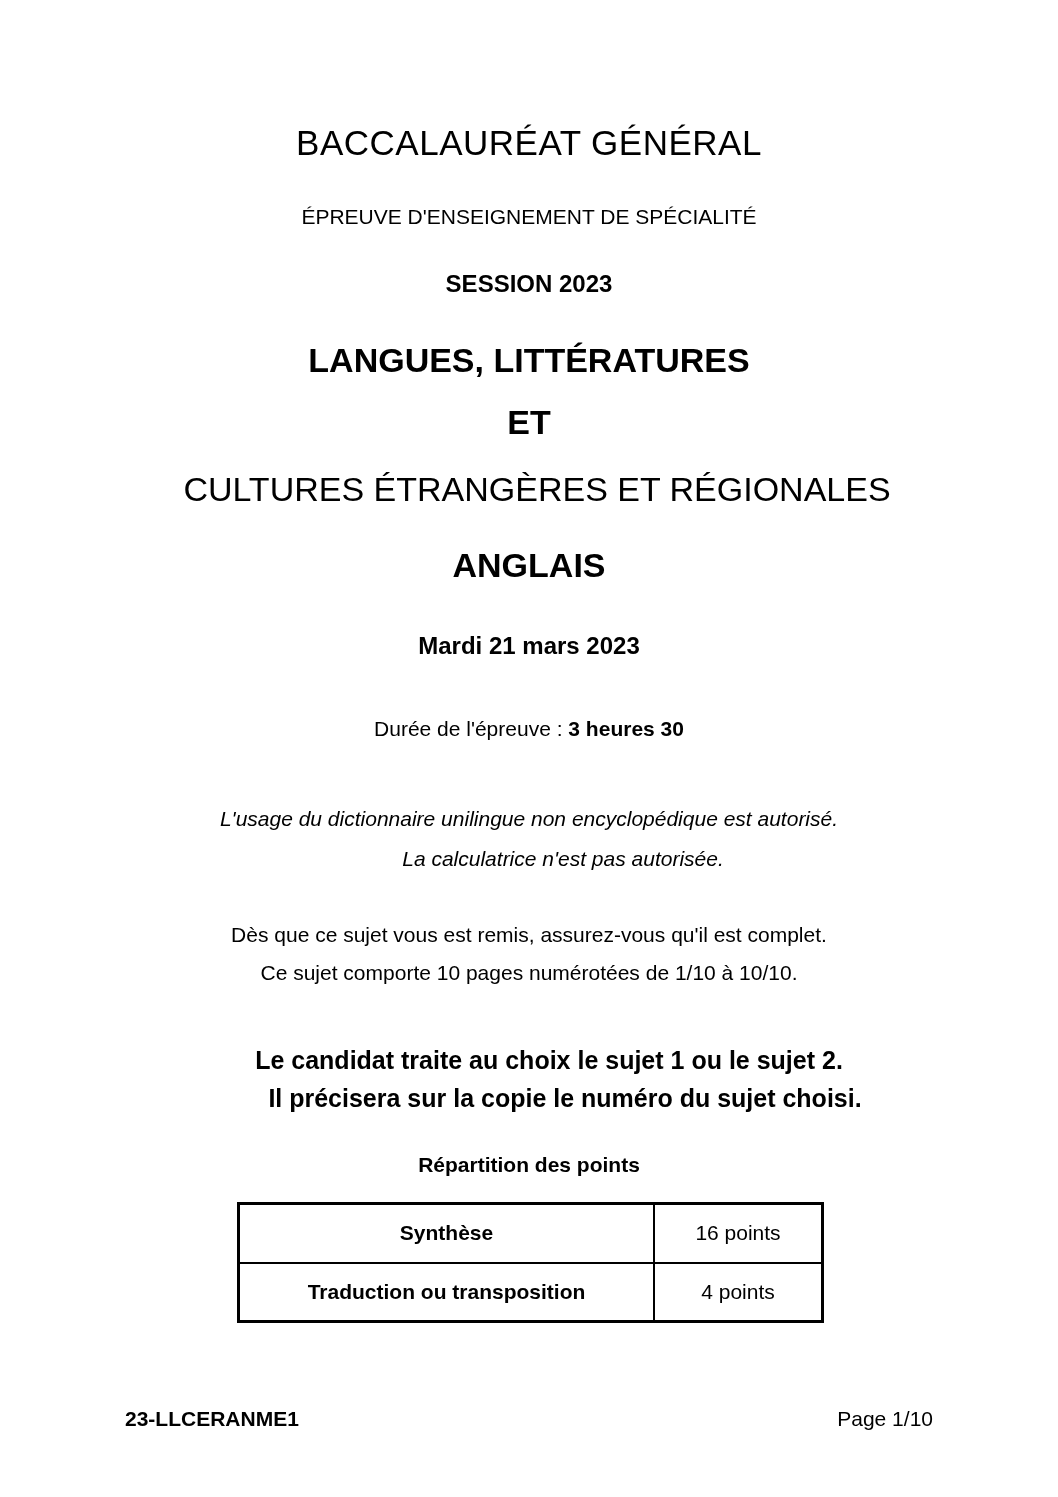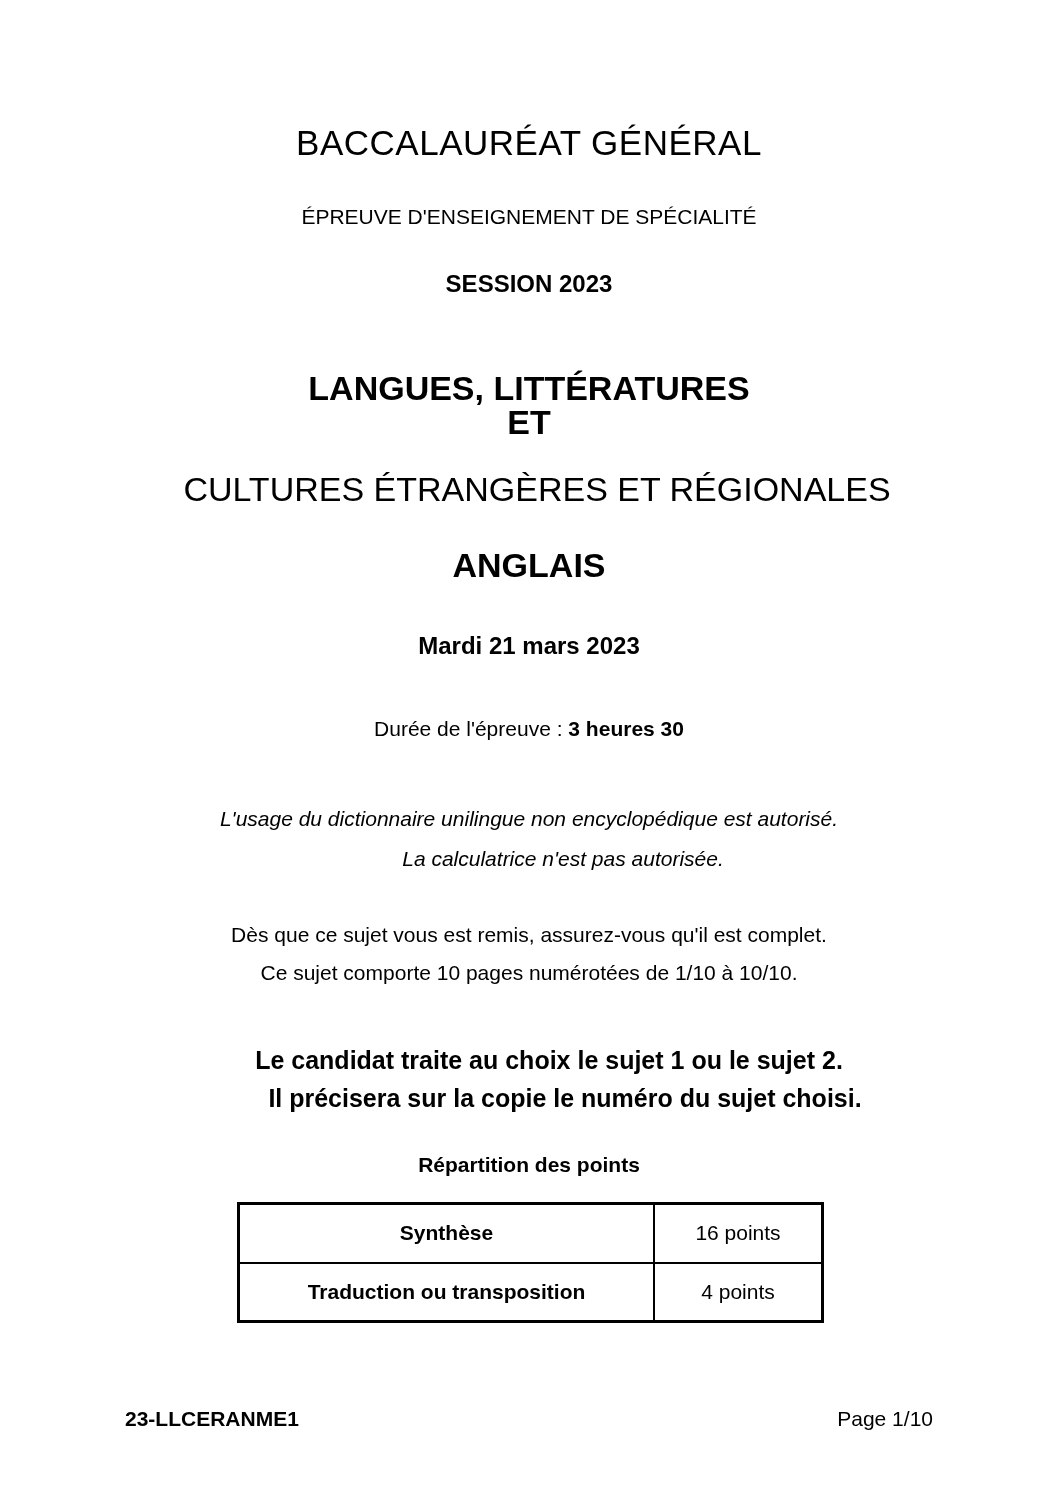--- a/index.html
+++ b/index.html
@@ -19,21 +19,21 @@
     position: absolute;
     left: 0;
     width: 100%;
     text-align: center;
     line-height: 1.15;
     white-space: nowrap;
   }
   .title       { top: 123px;  font-size: 35px; font-weight: 400; letter-spacing: 0.5px; }
   .examtype    { top: 205px;  font-size: 21px; font-weight: 400; }
   .session     { top: 270px;  font-size: 24px; font-weight: 700; }
-  .subj1       { top: 341px;  font-size: 34px; font-weight: 700; margin-top: 28px; }
+  .subj1       { top: 341px;  font-size: 34px; font-weight: 700; }
   .subj2       { top: 403px;  font-size: 34px; font-weight: 700; }
   .subj3       { top: 470px;  font-size: 34px; font-weight: 400; margin-left: 8px; }
   .language    { top: 546px;  font-size: 34px; font-weight: 700; }
   .date        { top: 632px;  font-size: 24px; font-weight: 700; }
   .duration    { top: 717px;  font-size: 21px; font-weight: 400; }
   .duration b  { font-weight: 700; }
   .rule1       { top: 807px;  font-size: 21px; font-style: italic; }
   .rule2       { top: 847px;  font-size: 21px; font-style: italic; margin-left: 34px; }
   .note1       { top: 923px;  font-size: 21px; }
   .note2       { top: 961px;  font-size: 21px; }

